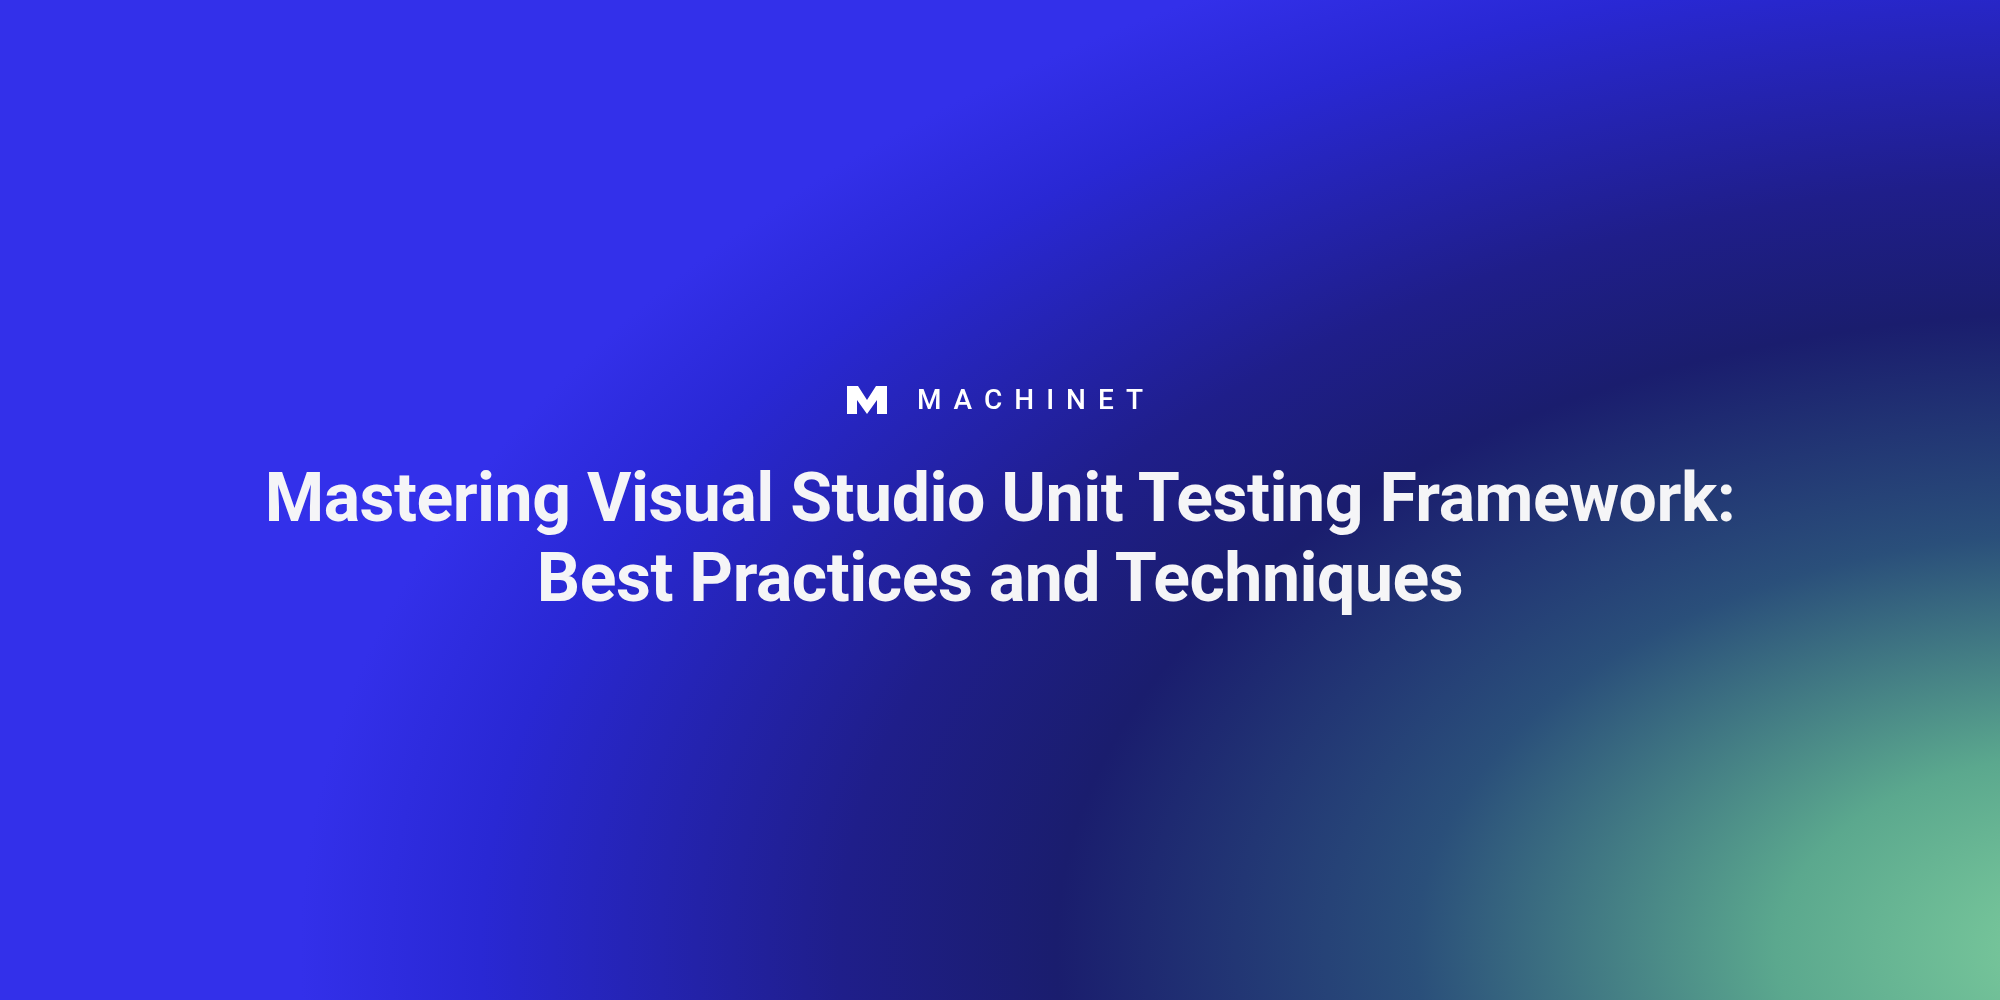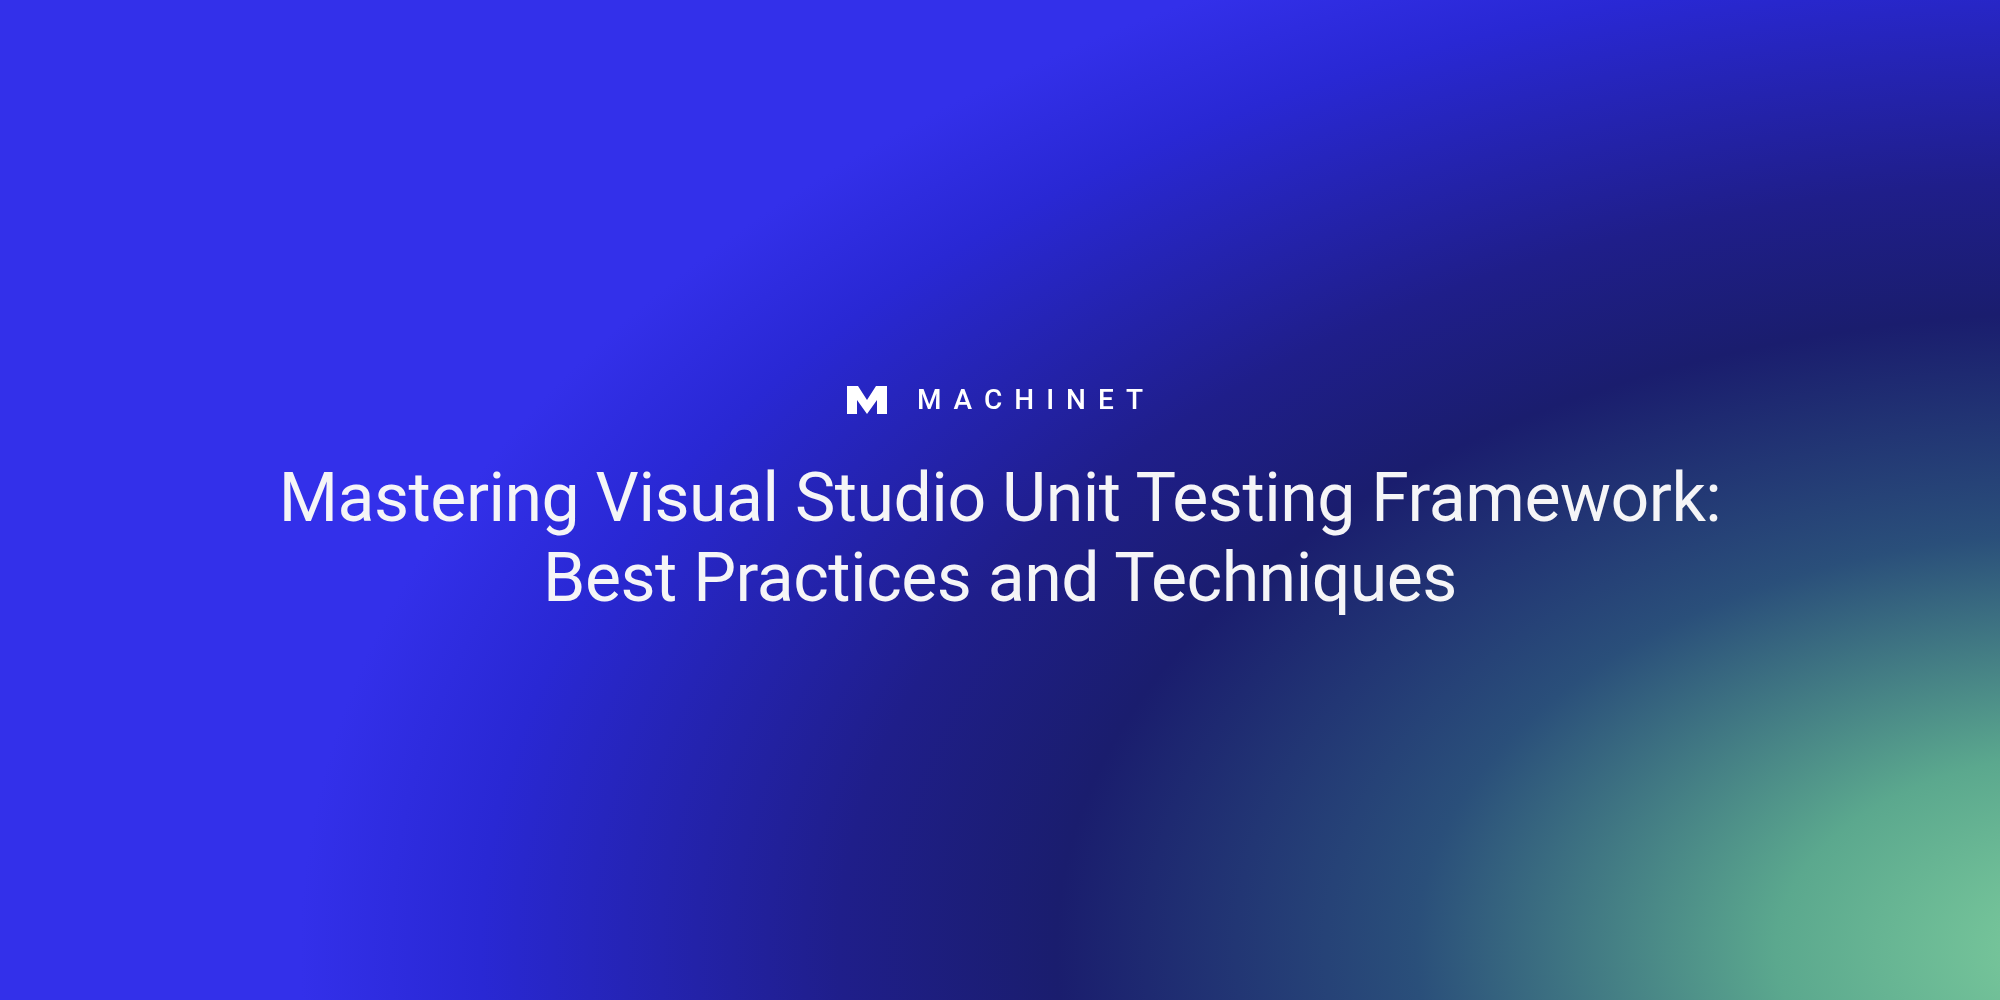--- a/index.html
+++ b/index.html
@@ -50,21 +50,21 @@
       color: #ffffff;
       font-size: 28px;
       font-weight: 500;
       letter-spacing: 12px;
       text-transform: uppercase;
     }
     
     .headline {
       color: #f5f5f7;
       font-size: 68px;
-      font-weight: 400;
+      font-weight: 700;
       text-align: center;
       line-height: 1.18;
       max-width: 1500px;
       letter-spacing: -0.5px;
     }
   </style>
 </head>
 <body>
 
 <div class="hero-container">

